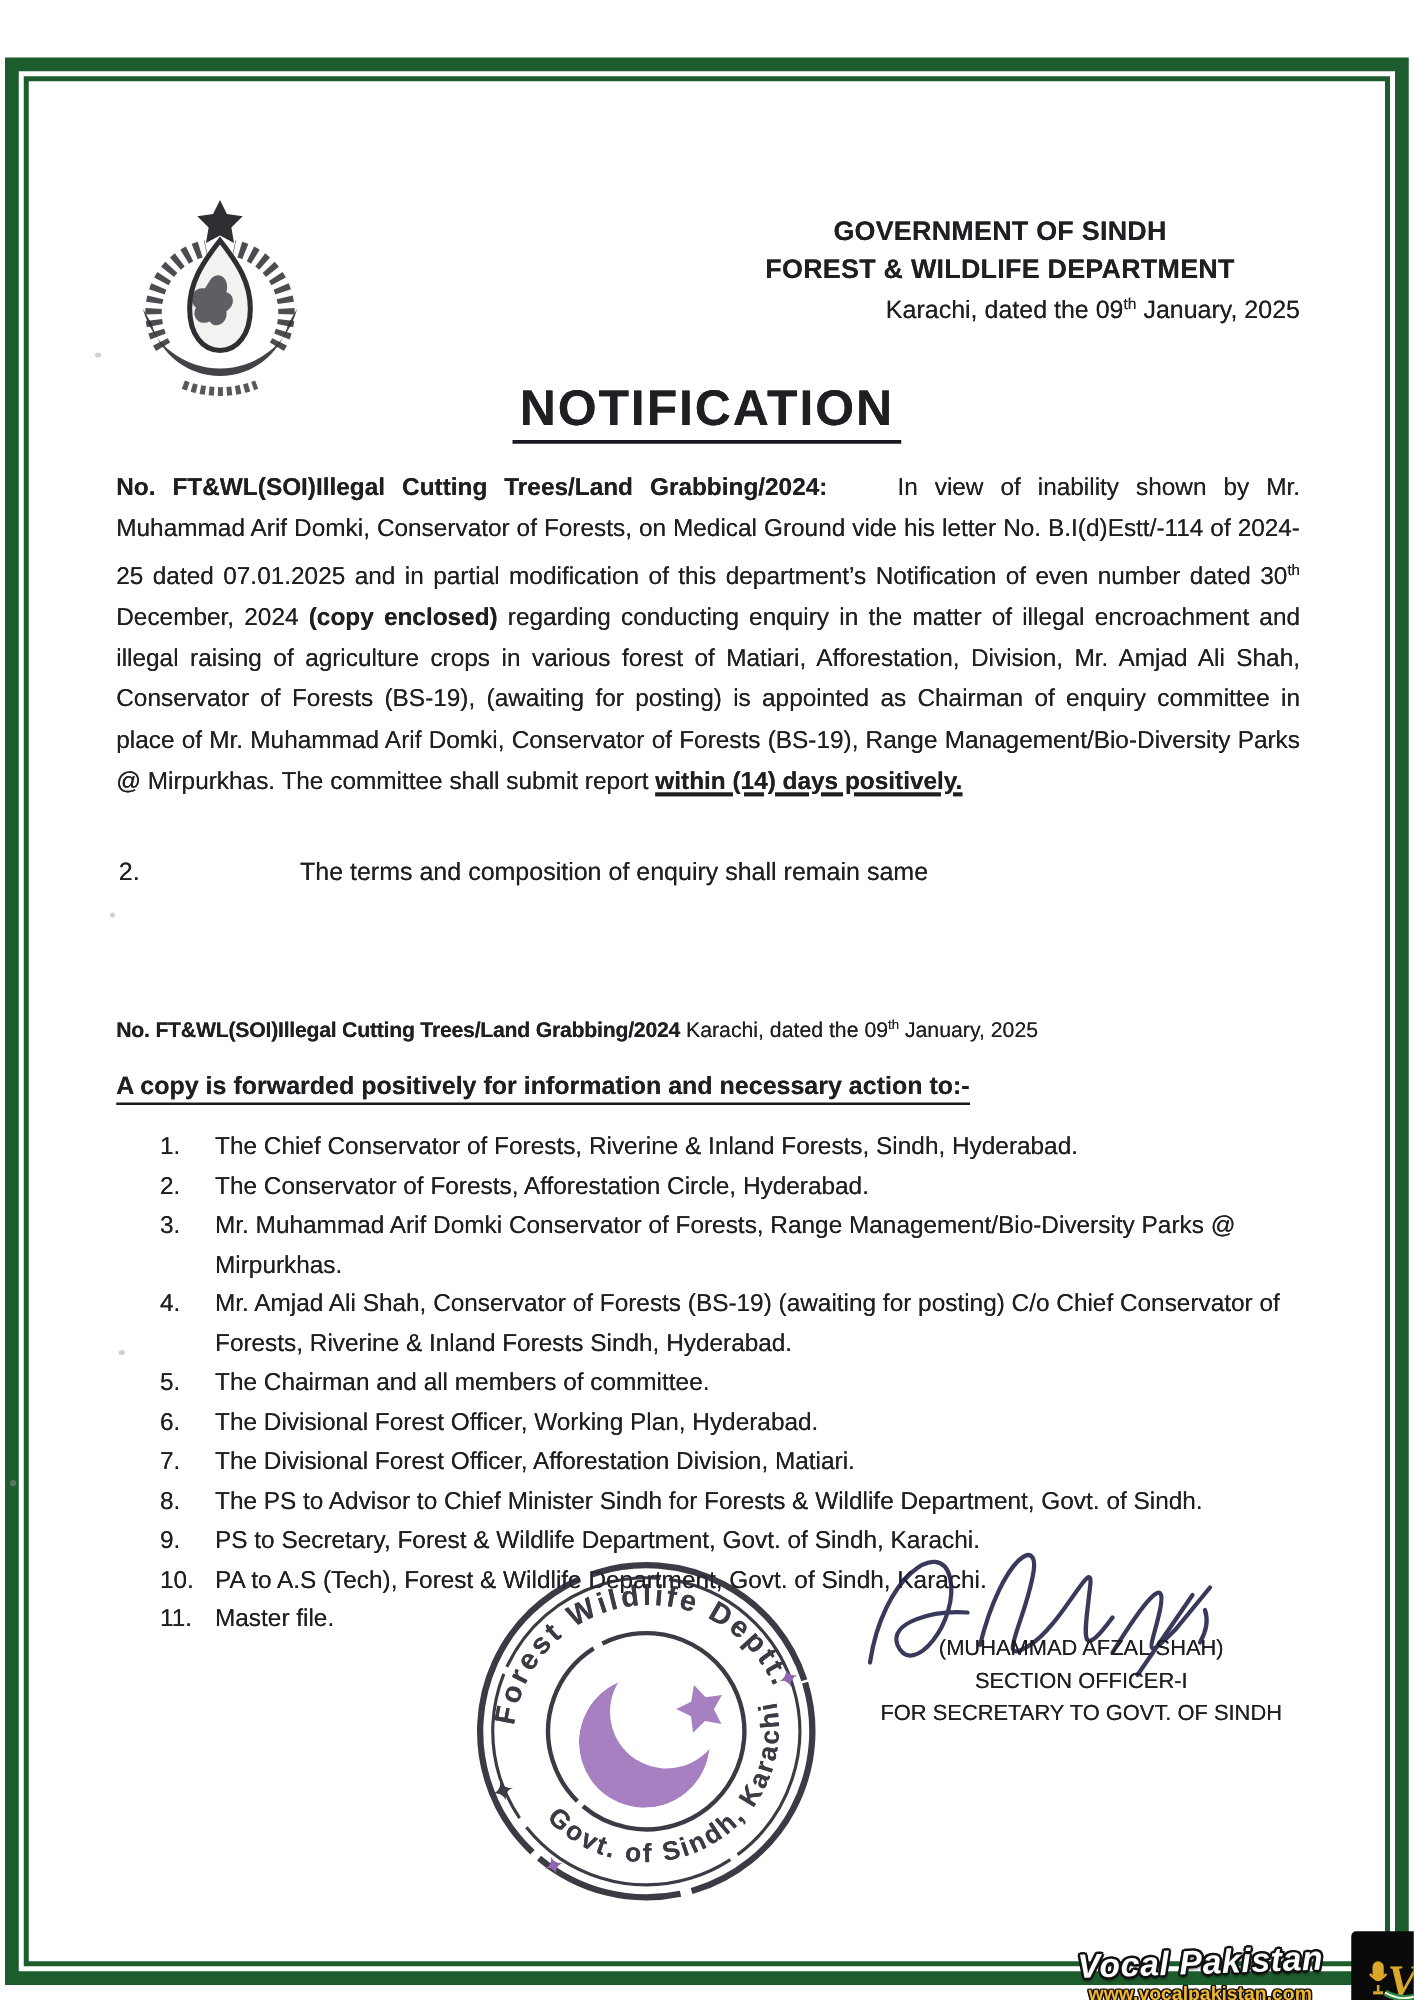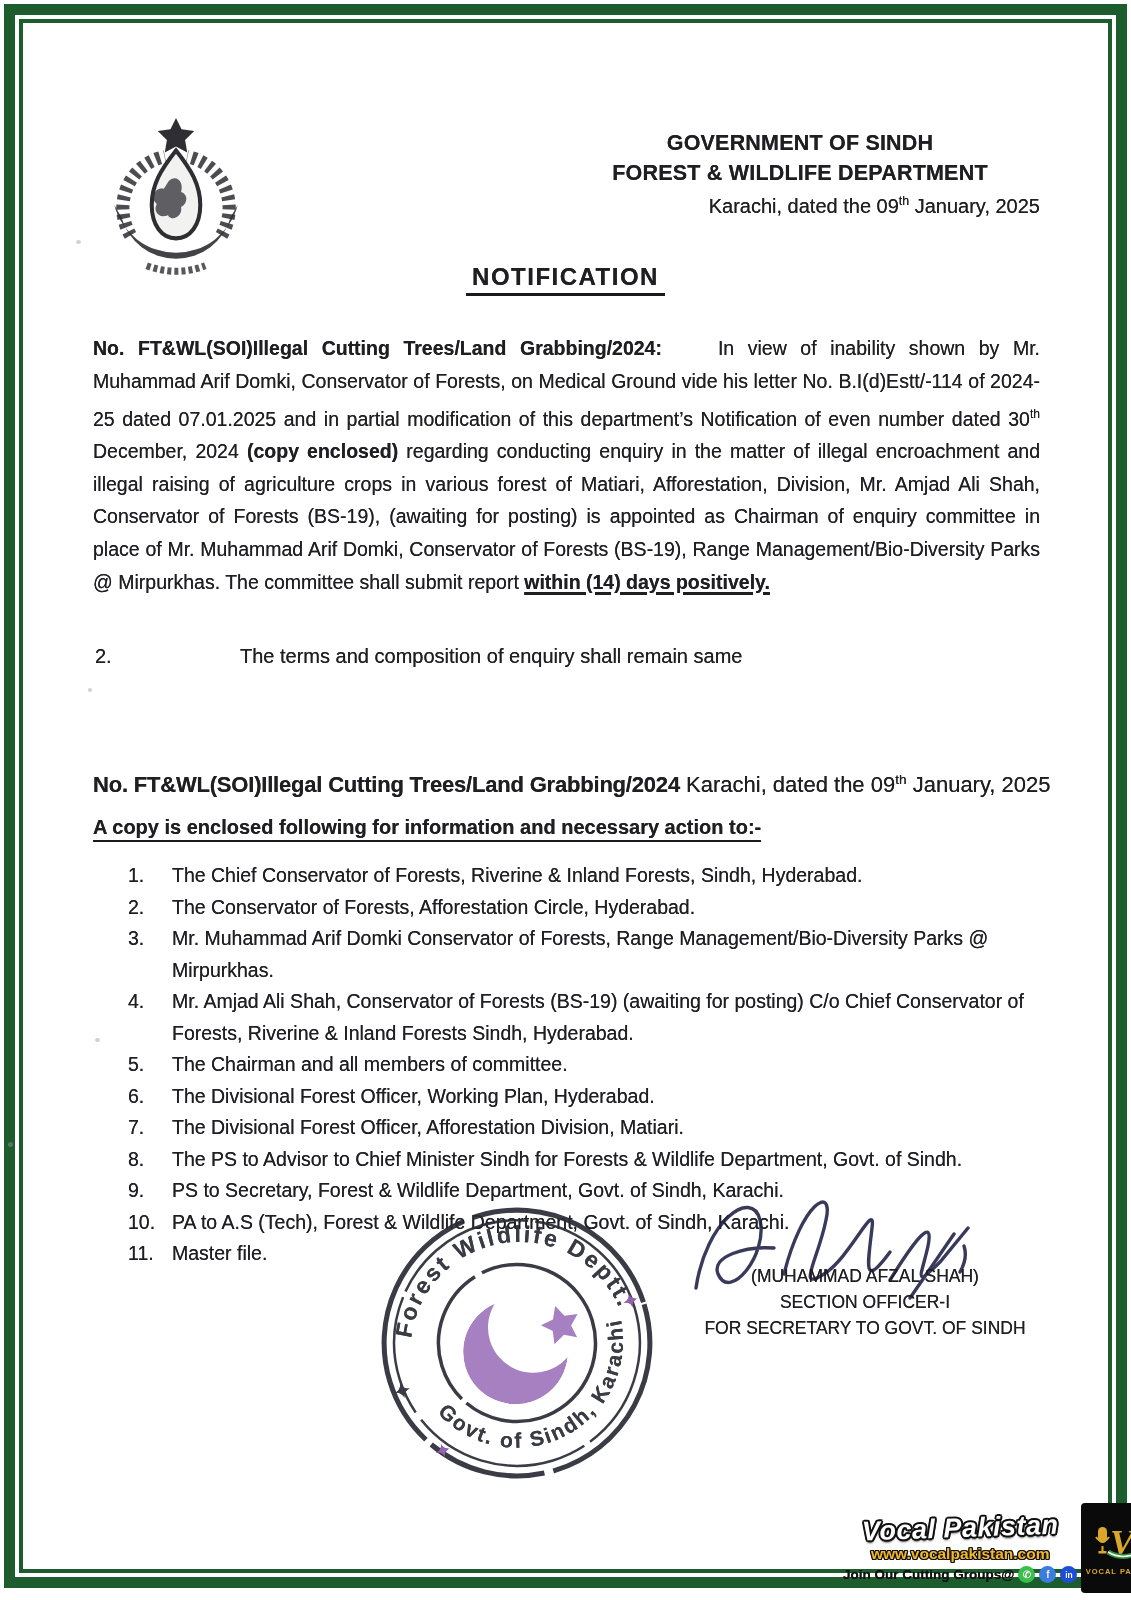--- a/index.html
+++ b/index.html
@@ -4,44 +4,44 @@
 <style>
   html,body{margin:0;padding:0;}
   body{
     width:1131px;height:1600px;position:relative;background:#ffffff;
     font-family:"Liberation Sans",sans-serif;color:#1e1e23;overflow:hidden;
   }
   
   .frame-a{position:absolute;left:4px;top:4px;right:4px;bottom:12px;border:11px solid #1d5c2d;pointer-events:none;}
   .frame-b{position:absolute;left:19px;top:19px;right:19px;bottom:27px;border:4px solid #1d5c2d;pointer-events:none;}
 
-  .doc{position:absolute;inset:0;text-shadow:0 0 0.4px rgba(25,25,30,.85);}
+  .doc{position:absolute;inset:0;text-shadow:0 0 0.4px rgba(25,25,30,.85);margin-top:42px;}
 
   
   .emblem{position:absolute;left:100px;top:112px;width:152px;height:182px;}
   .hdr{position:absolute;left:560px;top:128px;width:480px;text-align:center;font-weight:700;font-size:21.5px;line-height:30px;letter-spacing:.2px;}
   .dateline{position:absolute;left:560px;top:194px;width:480px;text-align:right;font-size:20px;}
   sup{font-size:.62em;}
 
   
   .title-wrap{position:absolute;left:0;top:263px;width:1131px;text-align:center;}
-  .title{display:inline-block;font-size:24px;font-weight:700;letter-spacing:1.5px;border-bottom:3.5px solid #191920;padding:0 6px 2px;}
+  .title{display:inline-block;font-size:40px;font-weight:700;letter-spacing:1.5px;border-bottom:3.5px solid #191920;padding:0 6px 2px;}
 
   
   .para1{position:absolute;left:93px;top:332px;width:947px;font-size:19.5px;line-height:32.8px;text-align:justify;}
   .b{font-weight:700;}
   .bu{font-weight:700;text-decoration:underline;text-decoration-thickness:2.5px;text-underline-offset:3px;}
   .gap{display:inline-block;width:56px;}
 
   .para2{position:absolute;left:95px;top:645px;width:945px;font-size:20px;display:flex;}
   .para2 .pnum{width:145px;flex:0 0 145px;}
 
   .signatory{position:absolute;left:645px;top:702px;width:400px;text-align:center;font-weight:700;font-size:19px;line-height:30px;letter-spacing:.2px;}
 
-  .ref2{position:absolute;left:93px;top:772px;width:960px;font-size:22px;white-space:nowrap;}
+  .ref2{position:absolute;left:93px;top:772px;width:960px;font-size:17px;white-space:nowrap;}
   .ref2 .b{letter-spacing:-.2px;}
 
   .fwd{position:absolute;left:93px;top:816px;font-size:20px;font-weight:700;}
   .fwd span{border-bottom:2.5px solid #191920;padding-bottom:2px;}
 
   
   .list{position:absolute;left:128px;top:860px;width:916px;font-size:19.5px;line-height:31.5px;}
   .li{display:flex;}
   .li .num{flex:0 0 44px;}
   .li .txt{flex:1;}
@@ -108,21 +108,21 @@
   <div class="para1"><span class="b">No. FT&amp;WL(SOI)Illegal Cutting Trees/Land Grabbing/2024:</span><span class="gap"></span><span>In view of inability shown by Mr. Muhammad Arif Domki, Conservator of Forests, on Medical Ground vide his letter No. B.I(d)Estt/-114 of 2024-25 dated 07.01.2025 and in partial modification of this department’s Notification of even number dated 30</span><sup>th</sup><span> December, 2024 </span><span class="b">(copy enclosed)</span><span> regarding conducting enquiry in the matter of illegal encroachment and illegal raising of agriculture crops in various forest of Matiari, Afforestation, Division, Mr. Amjad Ali Shah, Conservator of Forests (BS-19), (awaiting for posting) is appointed as Chairman of enquiry committee in place of Mr. Muhammad Arif Domki, Conservator of Forests (BS-19), Range Management/Bio-Diversity Parks @ Mirpurkhas. The committee shall submit report </span><span class="bu">within (14) days positively.</span></div>
 
   <div class="para2">
     <span class="pnum">2.</span>
     <span>The terms and composition of enquiry shall remain same</span>
   </div>
 
 
   <div class="ref2"><span class="b">No. FT&amp;WL(SOI)Illegal Cutting Trees/Land Grabbing/2024</span><span>  Karachi, dated the 09</span><sup>th</sup><span> January, 2025</span></div>
 
-  <div class="fwd"><span>A copy is enclosed following for information and necessary action to:-</span></div>
+  <div class="fwd"><span>A copy is forwarded positively for information and necessary action to:-</span></div>
 
   <div class="list">
     <div class="li">
         <span class="num">1.</span>
         <span class="txt">The Chief Conservator of Forests, Riverine &amp; Inland Forests, Sindh, Hyderabad.</span>
       </div>
     <div class="li">
         <span class="num">2.</span>
         <span class="txt">The Conservator of Forests, Afforestation Circle, Hyderabad.</span>
       </div>

